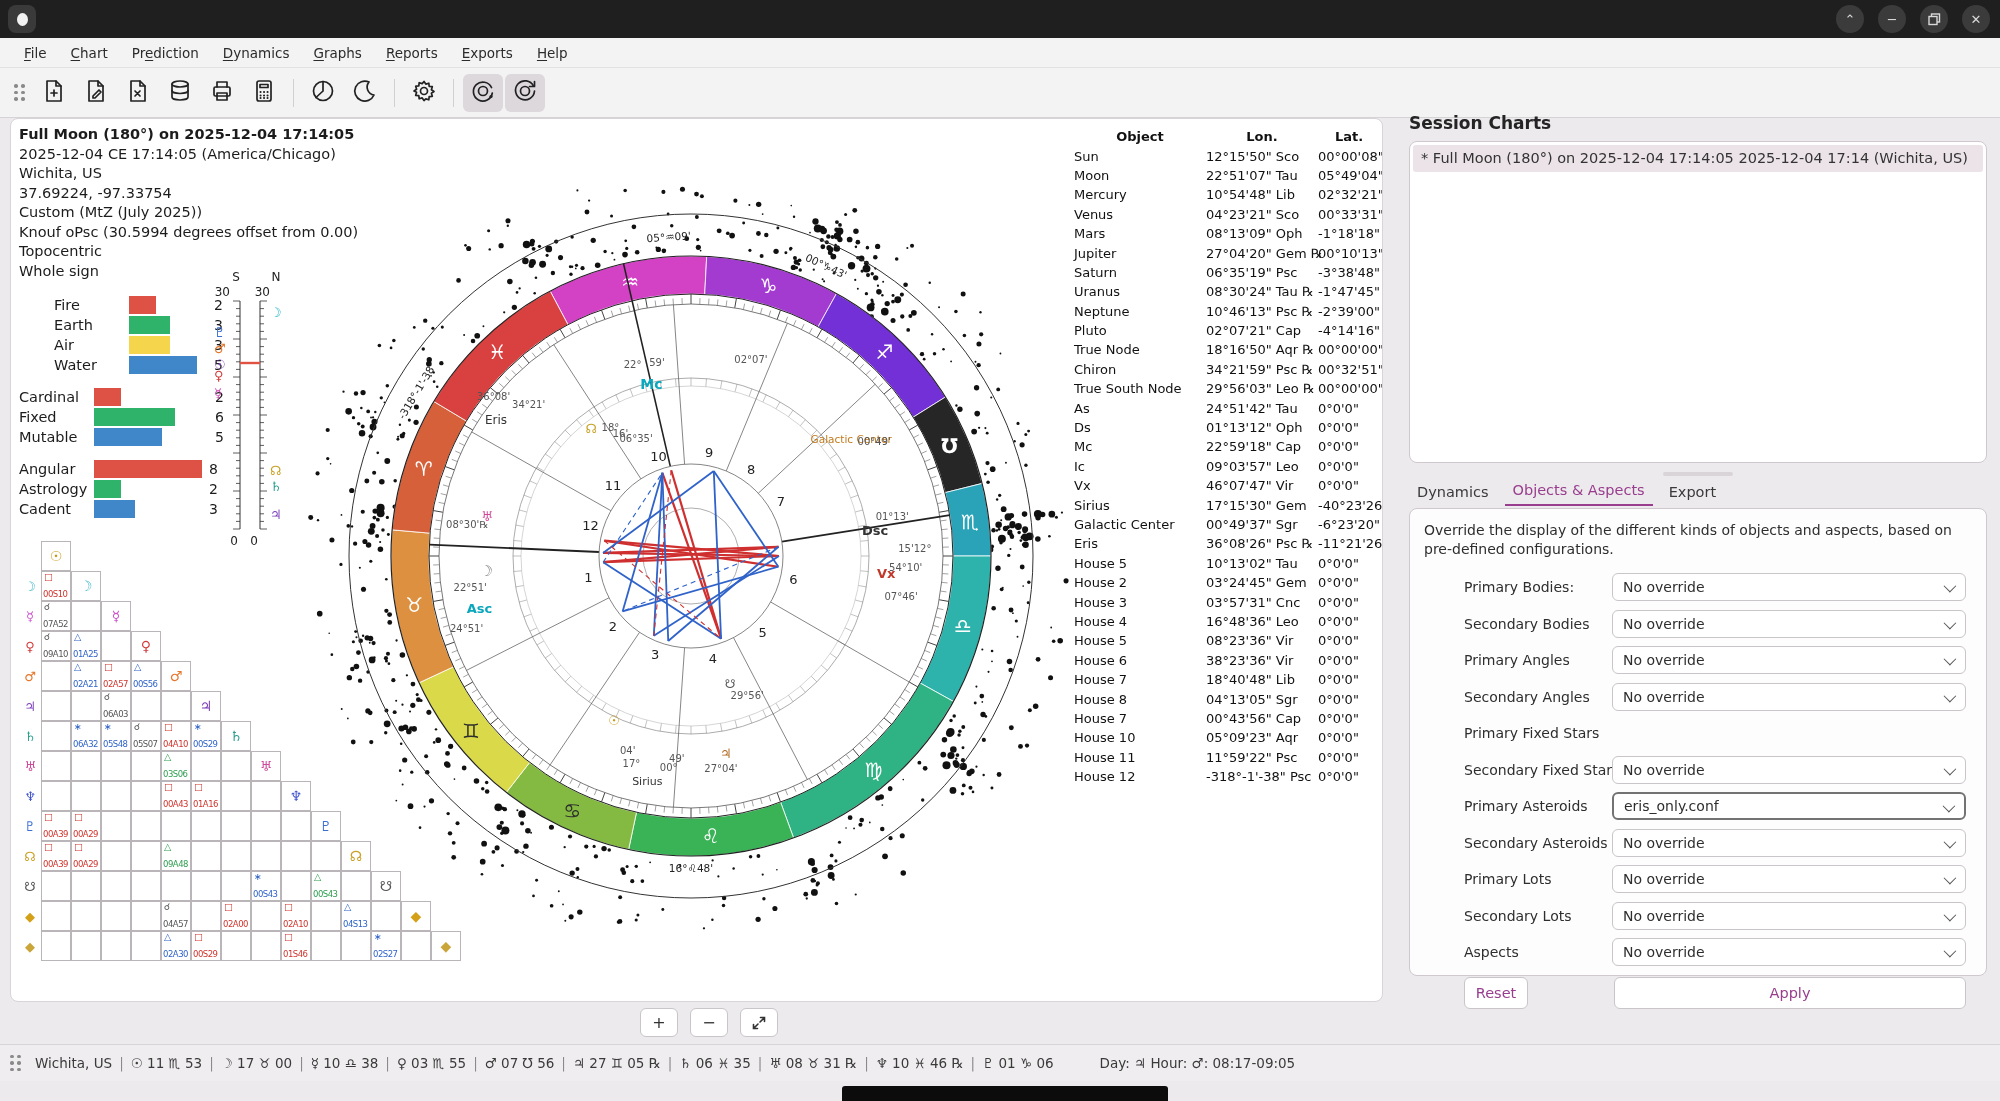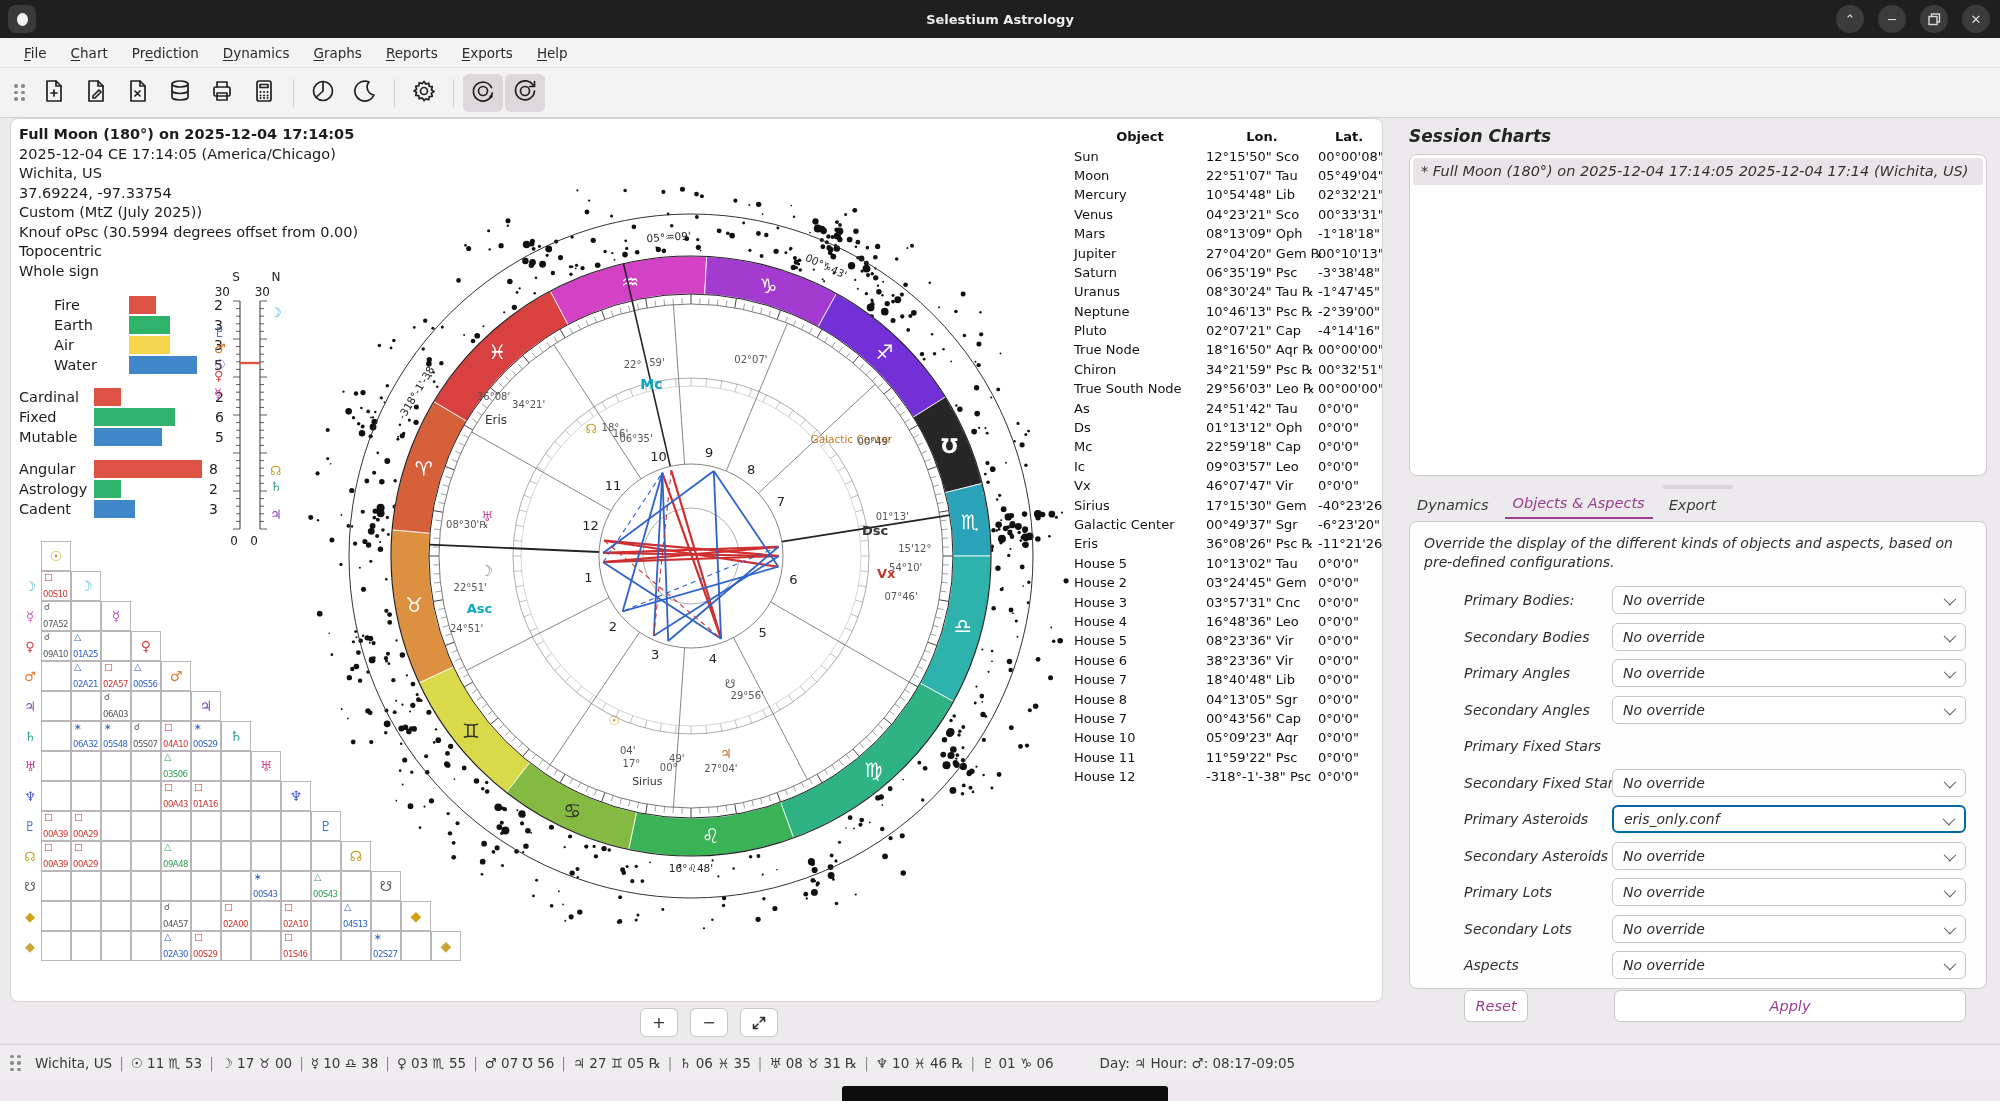--- a/index.html
+++ b/index.html
@@ -23,21 +23,21 @@
   
   .toolbar{position:absolute;left:0;top:68px;width:2000px;height:50px;background:#f4f3f4;border-bottom:1px solid #d6d3d6;display:flex;align-items:center;padding-left:6px;box-sizing:border-box;}
   .grip{display:grid;grid-template-columns:4px 4px;grid-gap:3px;margin:0 8px;}
   .grip i{width:3.5px;height:3.5px;border-radius:50%;background:#8a8a8a;}
   .tb-btn{width:40px;height:38px;border-radius:6px;display:flex;align-items:center;justify-content:center;margin:0 1px;}
   .tb-btn.active{background:#dcd8dc;}
   .tb-sep{width:1px;height:28px;background:#d2cfd2;margin:0 8px;}
   .tb-btn svg{stroke:#222;fill:none;stroke-width:1.7;stroke-linecap:round;stroke-linejoin:round;}
   
   .chart-panel{position:absolute;left:10px;top:118px;width:1373px;height:884px;background:#fff;border:1px solid #d8d4d8;border-radius:8px;box-sizing:border-box;overflow:hidden;}
-  .right-panel{position:absolute;left:1395px;top:118px;width:605px;height:884px;font-style:italic;}
+  .right-panel{position:absolute;left:1395px;top:105px;width:605px;height:884px;}
   
   .chart-info{position:absolute;left:8px;top:6px;font-size:14.5px;line-height:19.5px;color:#1c1c1c;white-space:nowrap;}
   .chart-info .t{font-weight:bold;}
   
   .tally{position:absolute;left:8px;font-size:14.5px;color:#1c1c1c;}
   .tally-row{height:20px;display:flex;align-items:center;position:relative;}
   .tally-row .lbl{width:75px;}
   .tally-row .bar{height:18px;}
   .tally-row .val{position:absolute;font-size:14px;}
   
@@ -66,41 +66,40 @@
   .splitter{margin:8px auto 2px auto;width:578px;height:5px;display:flex;align-items:center;justify-content:center;}
   .splitter .bar{width:70px;height:4px;border-radius:2px;background:#d8d4d8;}
   .tabs{display:flex;gap:8px;margin-left:14px;height:28px;align-items:flex-end;}
   .tab{font-size:14.5px;color:#3a3a3a;padding:2px 8px 6px 8px;}
   .tab.active{color:#993d8f;border-bottom:2.5px solid #993d8f;font-weight:500;}
   .form-card{margin-left:14px;margin-top:2px;width:578px;height:468px;background:#fdfdfd;border:1px solid #cfc9cf;border-radius:8px;box-sizing:border-box;padding:12px 14px;}
   .form-desc{font-size:14px;color:#2e2e2e;line-height:19px;margin-bottom:10px;}
   .form-row{display:flex;align-items:center;height:36.5px;}
   .form-row .flabel{width:188px;padding-left:40px;box-sizing:border-box;font-size:14px;color:#2e2e2e;white-space:nowrap;}
   .select{flex:1;height:28px;background:#fff;border:1px solid #c9c5c9;border-radius:6px;display:flex;align-items:center;padding:0 10px;font-size:14px;color:#2e2e2e;position:relative;box-sizing:border-box;margin-right:6px;}
-  .select.focused{border:2px solid #0369a1;}
+  .select.focused{border:2px solid #737373;}
   .chev{position:absolute;right:12px;top:9px;width:8px;height:8px;border-right:1.8px solid #555;border-bottom:1.8px solid #555;transform:rotate(45deg) translateY(-2px);}
   .btn-row{display:flex;align-items:center;margin-top:6px;}
   .btn{height:30px;background:#fff;border:1px solid #c9c5c9;border-radius:6px;color:#993d8f;font-size:14.5px;display:flex;align-items:center;justify-content:center;}
   .btn.reset{width:62px;margin-left:40px;}
   .btn.apply{flex:1;margin-left:86px;margin-right:6px;}
   
   .statusbar{position:absolute;left:0;top:1044px;width:2000px;height:36px;background:#efedef;border-top:1px solid #d8d4d8;display:flex;align-items:center;font-size:13.5px;color:#3a3a3a;}
   .statusbar .seg-sep{color:#8a8a8a;margin:0 7px;}
   .statusbar .dayhour{margin-left:46px;}
   .dockbar{position:absolute;left:842px;top:1086px;width:326px;height:15px;background:#0c0c0c;border-radius:3px 3px 0 0;}
   text{font-family:"DejaVu Sans","Liberation Sans",sans-serif;}
 </style>
 </head>
 <body>
 
 <div class="titlebar">
   <div class="app-badge">
       <div class="dot"></div>
     </div>
-  <div class="title-text">Selestium Astrology</div>
   <div class="win-controls">
     <div class="win-btn">⌃</div>
     <div class="win-btn">─</div>
     <div class="win-btn">
       <svg width="13" height="13" viewBox="0 0 13 13">
           <rect x="3.5" y="1" width="8" height="8" fill="none" stroke="#d8d8d8" stroke-width="1.4"></rect>
           <rect x="1" y="3.5" width="8" height="8" fill="#3b3b3b" stroke="#d8d8d8" stroke-width="1.4"></rect>
         </svg>
     </div>
     <div class="win-btn">✕</div>

